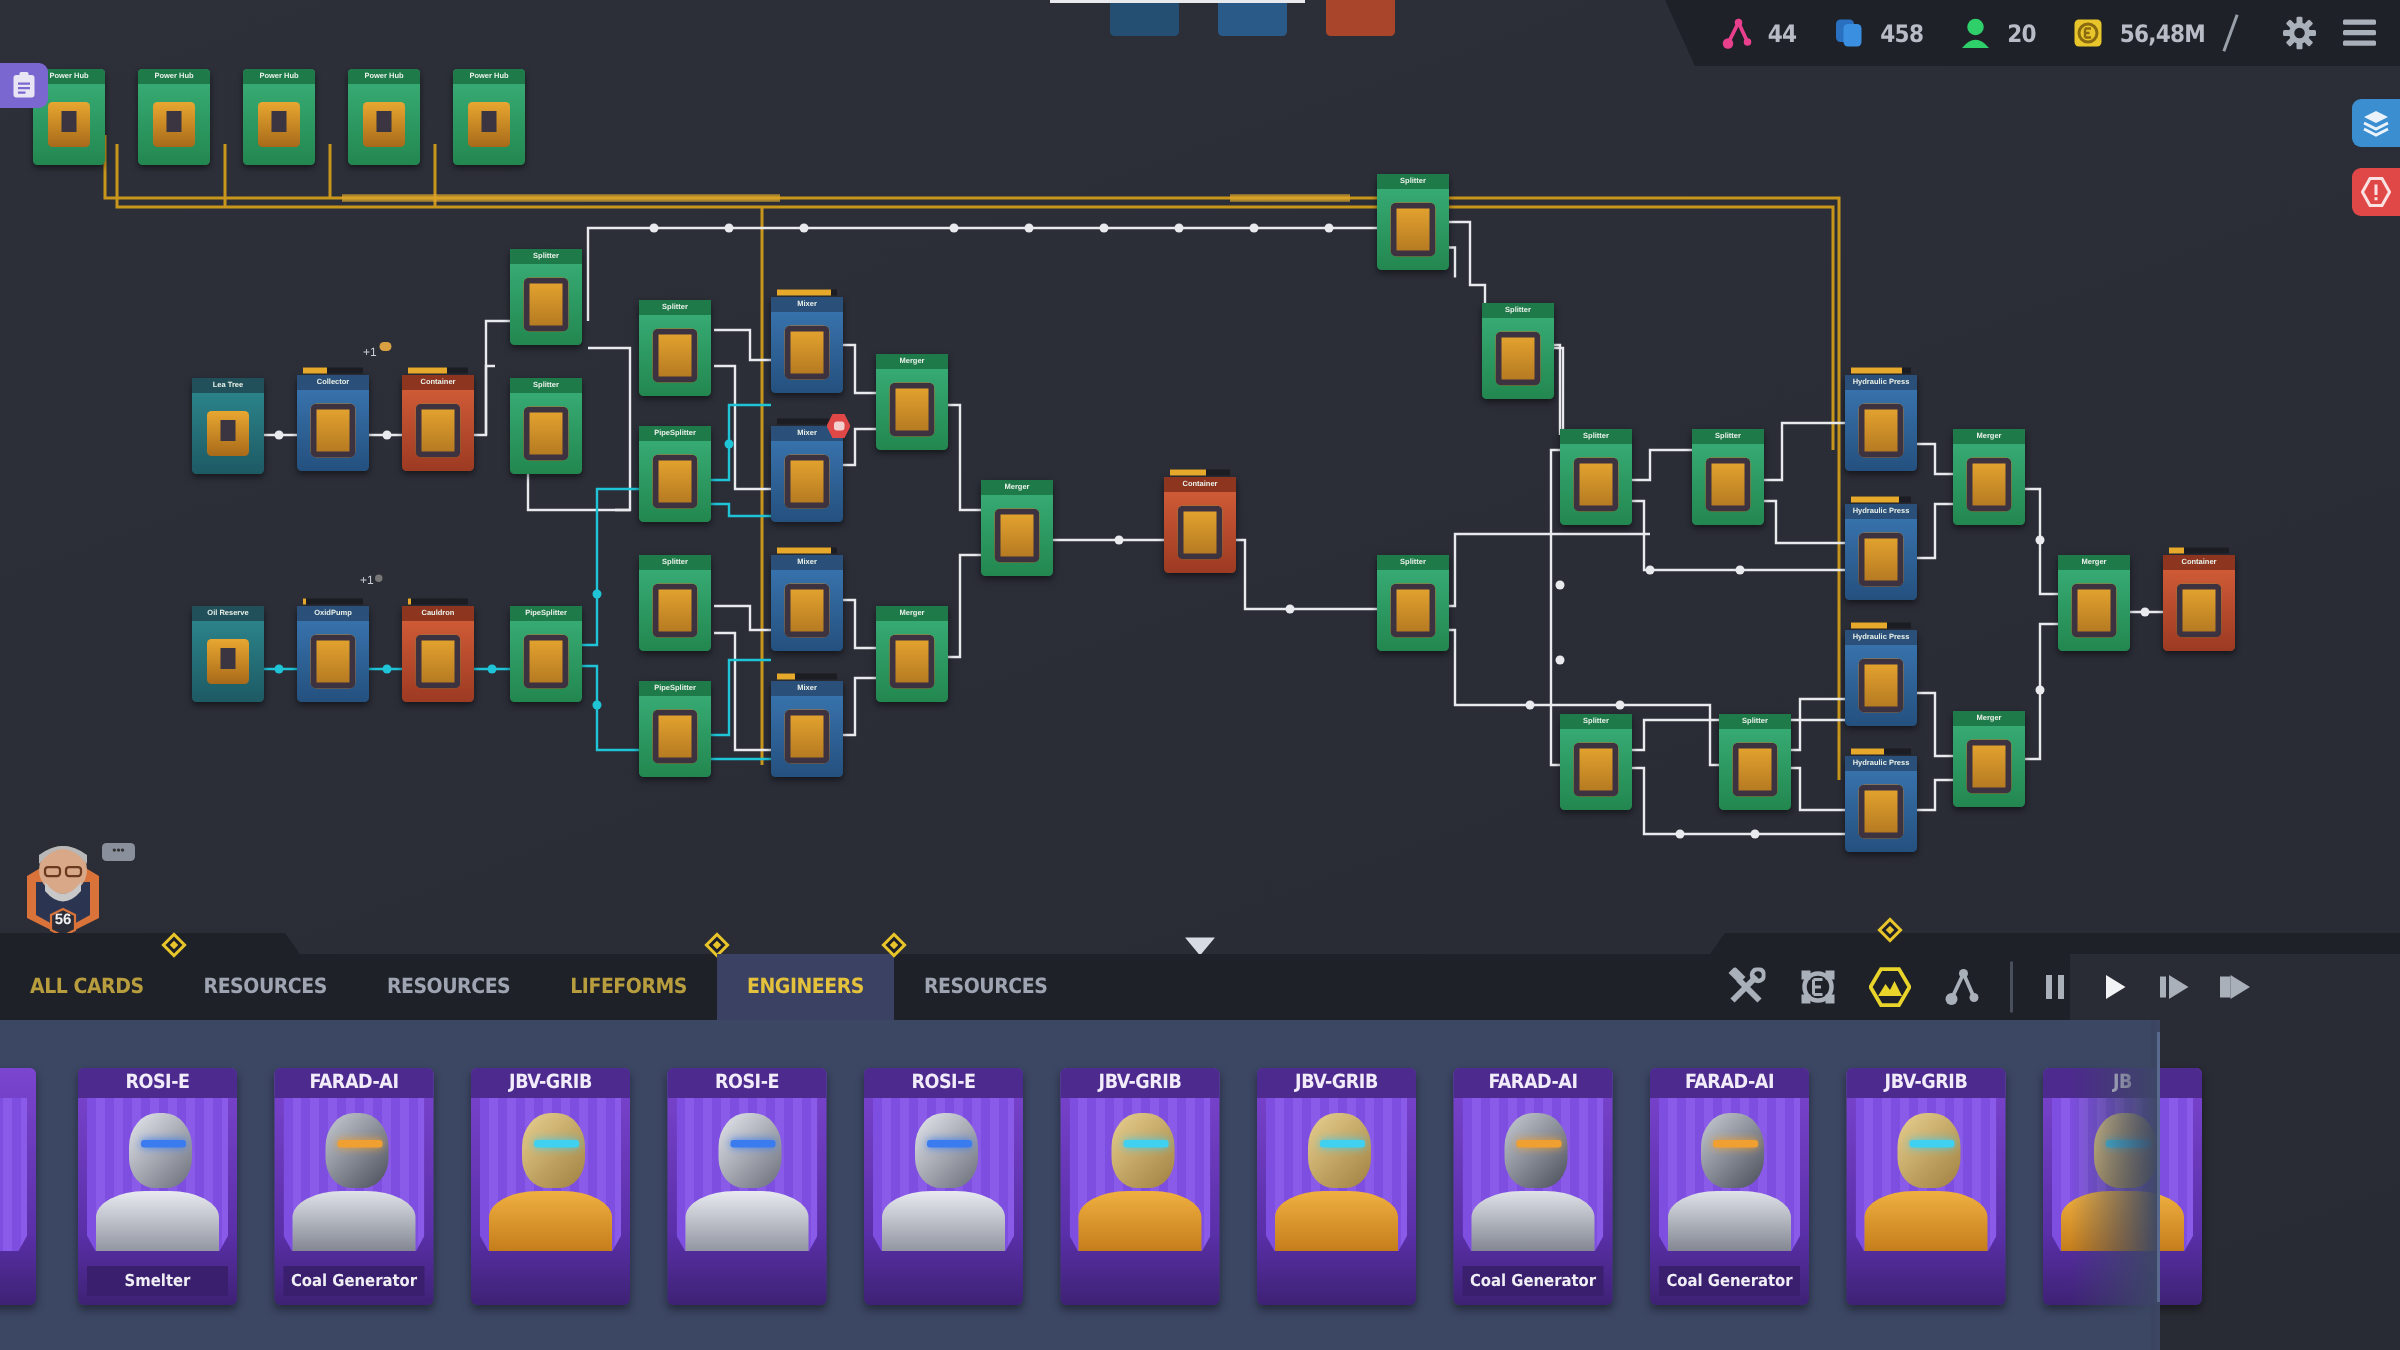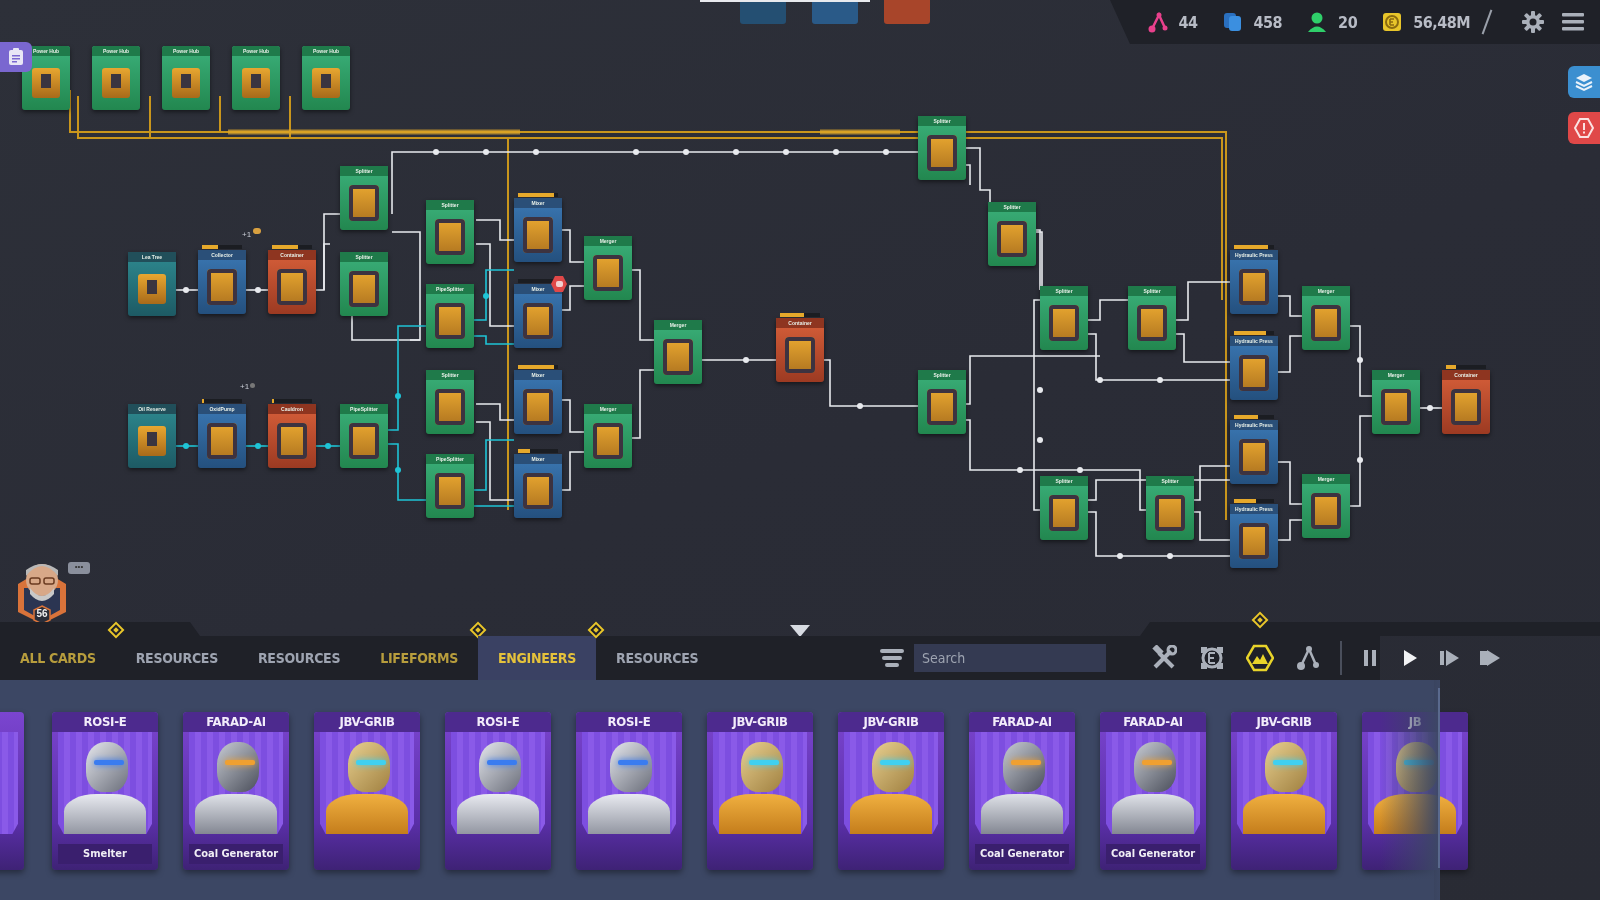--- a/index.html
+++ b/index.html
@@ -617,28 +617,20 @@
         </div>
         <div class="tab active" style="position: relative;">
           <span>ENGINEERS</span>
           <div class="diamond" style="right: -6px; top: -12px;"></div>
         </div>
         <div class="tab" style="position: relative;">
           <span>RESOURCES</span>
         </div>
       </div>
 
-    <div class="search-wrap">
-      <svg width="24" height="22" viewBox="0 0 24 22">
-        <rect x="0" y="2" width="24" height="4" rx="2" fill="#aab0ba"></rect>
-        <rect x="2" y="9" width="20" height="4" rx="2" fill="#aab0ba"></rect>
-        <rect x="5" y="16" width="14" height="4" rx="2" fill="#aab0ba"></rect>
-      </svg>
-      <input class="search" type="text" placeholder="Search" style="">
-    </div>
 
     <div class="toolbar-right">
       <div class="tool">
         <svg width="26" height="26" viewBox="0 0 26 26">
           <path d="M4 22 L20 6" stroke="#aab0ba" stroke-width="4"></path>
           <path d="M22 22 L8 8" stroke="#aab0ba" stroke-width="4"></path>
           <rect x="2" y="2" width="10" height="6" fill="#aab0ba" transform="rotate(45 7 5)"></rect>
           <circle cx="21" cy="5" r="4" fill="none" stroke="#aab0ba" stroke-width="3"></circle>
         </svg>
       </div>

